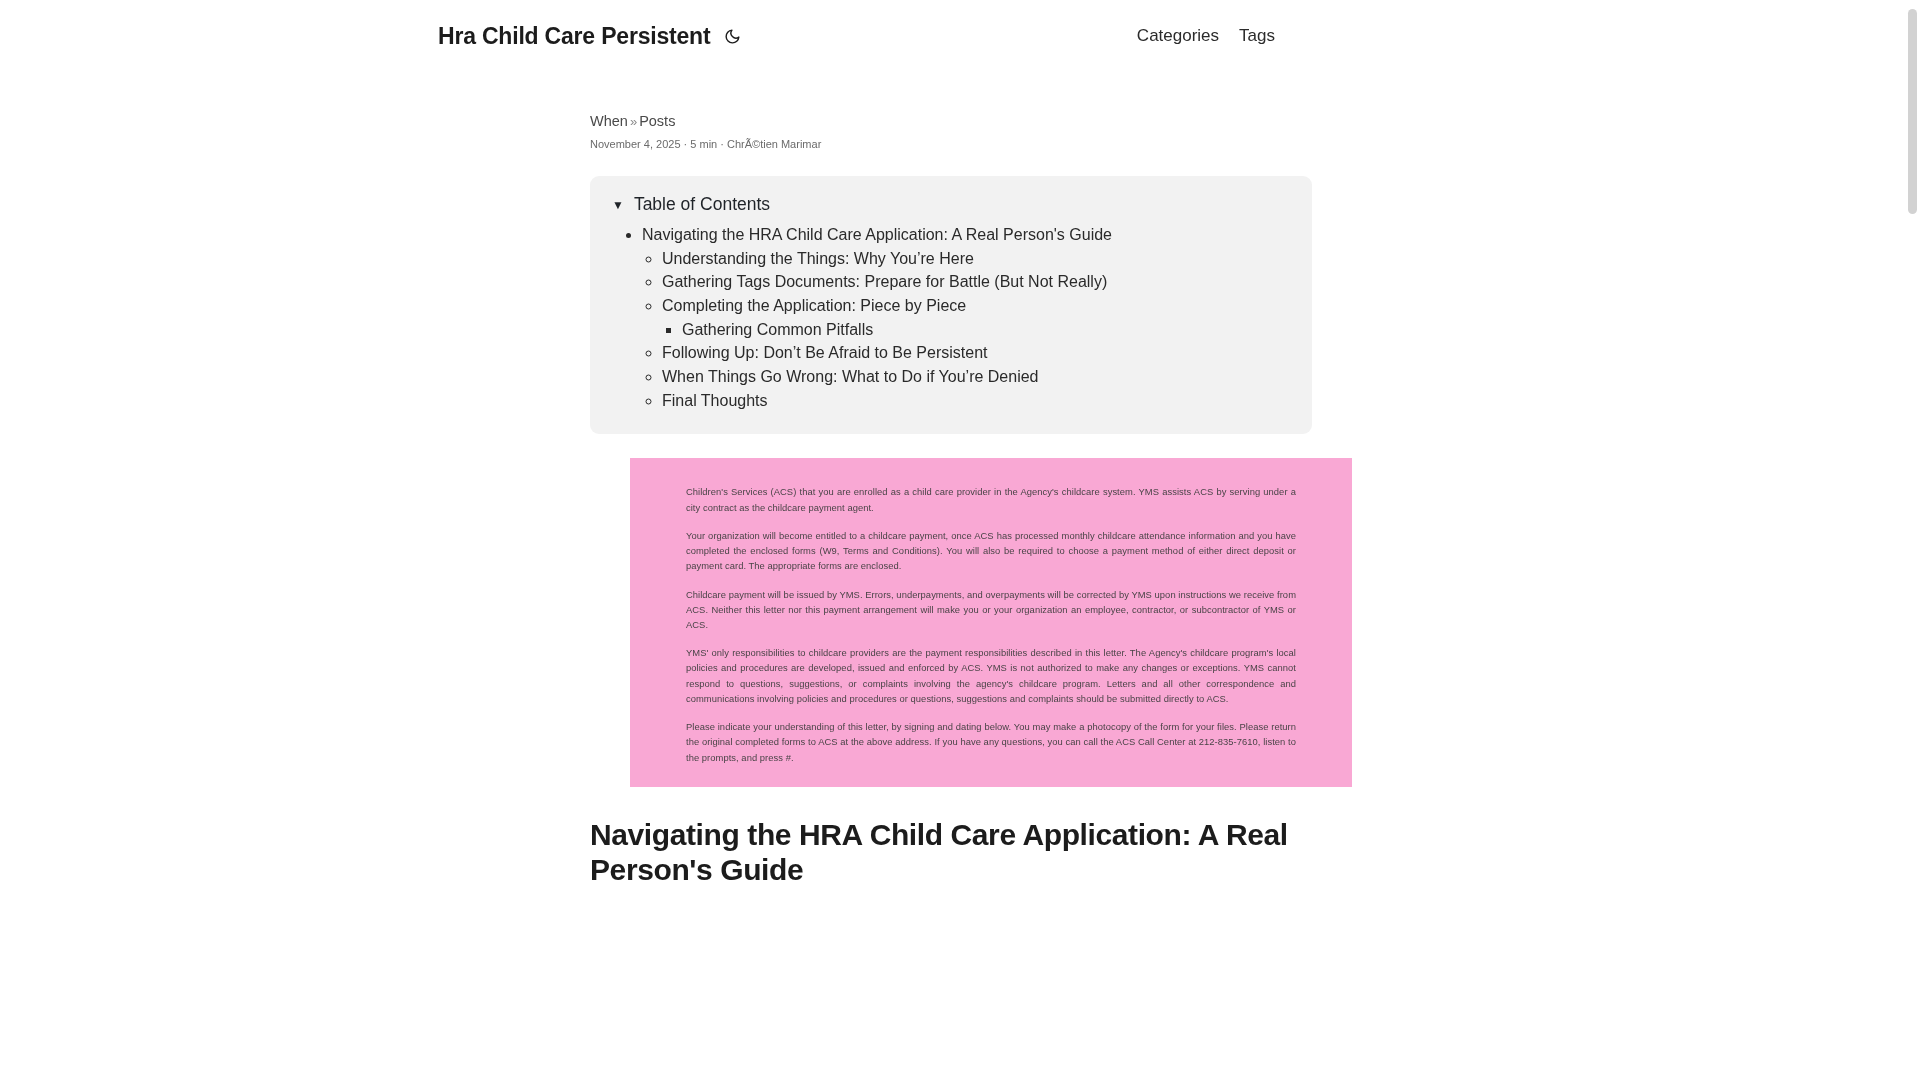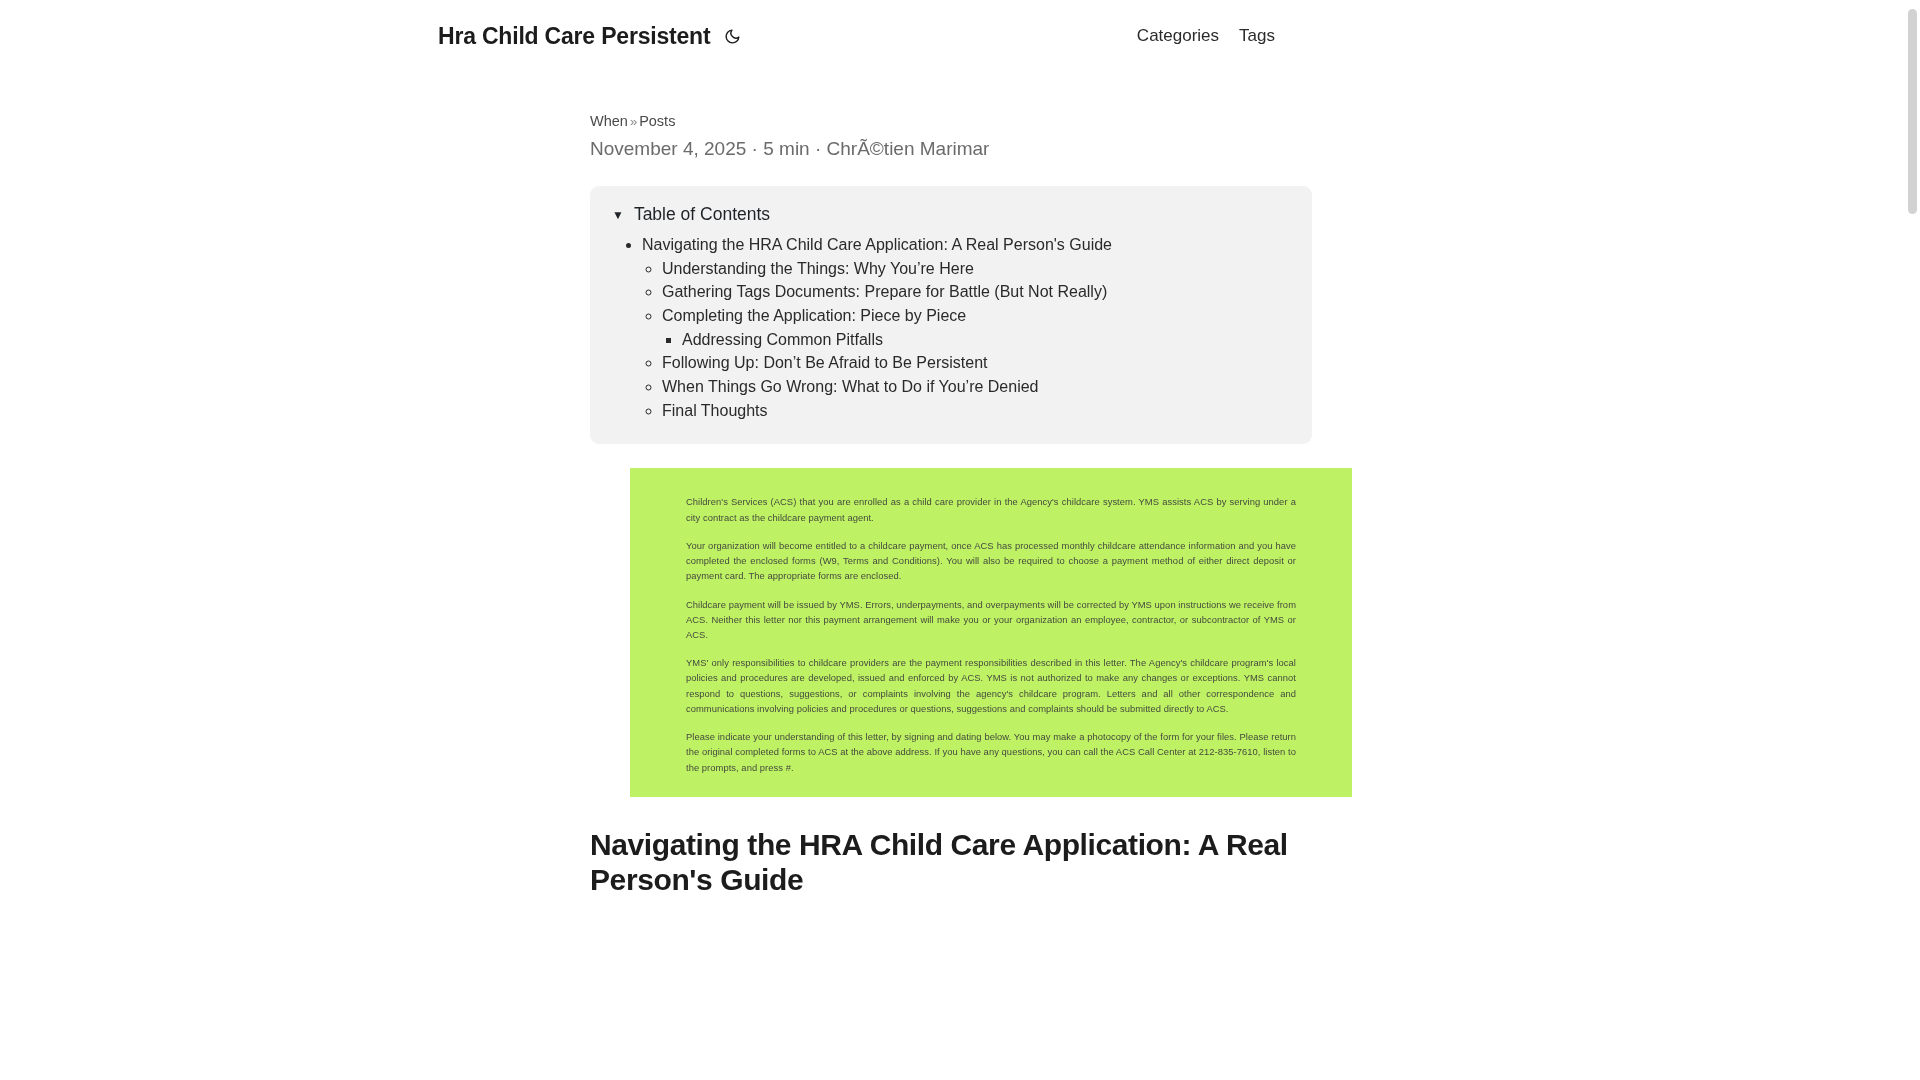--- a/index.html
+++ b/index.html
@@ -90,21 +90,21 @@
     font-size: 36.5px;
     line-height: 1.12;
     font-weight: 700;
     letter-spacing: -0.6px;
     color: #1c1c1c;
     margin: 0 0 11px 0;
     max-width: 720px;
   }
 
   .post-meta {
-    font-size: 19px;
+    font-size: 11px;
     color: #6b6b6b;
     margin-bottom: 26px;
     white-space: nowrap;
   }
 
   
   .toc {
     background: #f2f2f2;
     border-radius: 9px;
     padding: 18px 22px 22px 22px;
@@ -147,21 +147,21 @@
   }
   .toc li a {
     color: #2a2a2a;
     text-decoration: none;
     cursor: pointer;
   }
 
   
   .scan-figure {
     width: 722px;
-    background: #bef264;
+    background: #f9a8d4;
     padding: 26px 56px 22px 56px;
     margin-bottom: 30px;
     position: relative;
     overflow: hidden;
   }
   .scan-figure p {
     margin: 0 0 13px 0;
     font-size: 9.4px;
     line-height: 1.62;
     color: #3b3b3b;
@@ -250,21 +250,21 @@
             <li>
               <a>Understanding the Things: Why You’re Here</a>
             </li>
             <li>
               <a>Gathering Tags Documents: Prepare for Battle (But Not Really)</a>
             </li>
             <li>
               <a>Completing the Application: Piece by Piece</a>
               <ul>
                 <li>
-                  <a>Addressing Common Pitfalls</a>
+                  <a>Gathering Common Pitfalls</a>
                 </li>
               </ul>
             </li>
             <li>
               <a>Following Up: Don’t Be Afraid to Be Persistent</a>
             </li>
             <li>
               <a>When Things Go Wrong: What to Do if You’re Denied</a>
             </li>
             <li>

